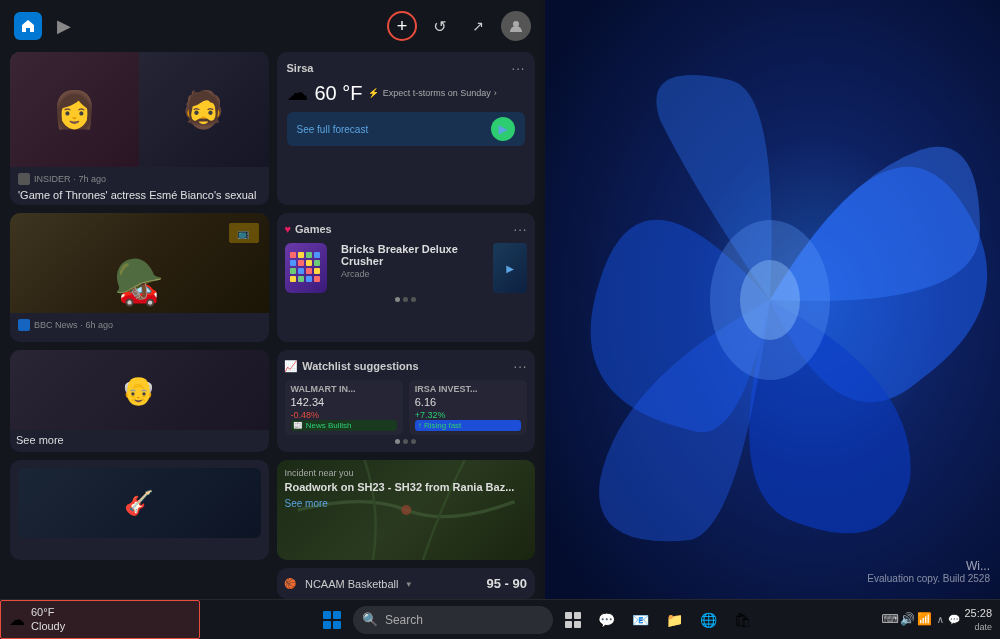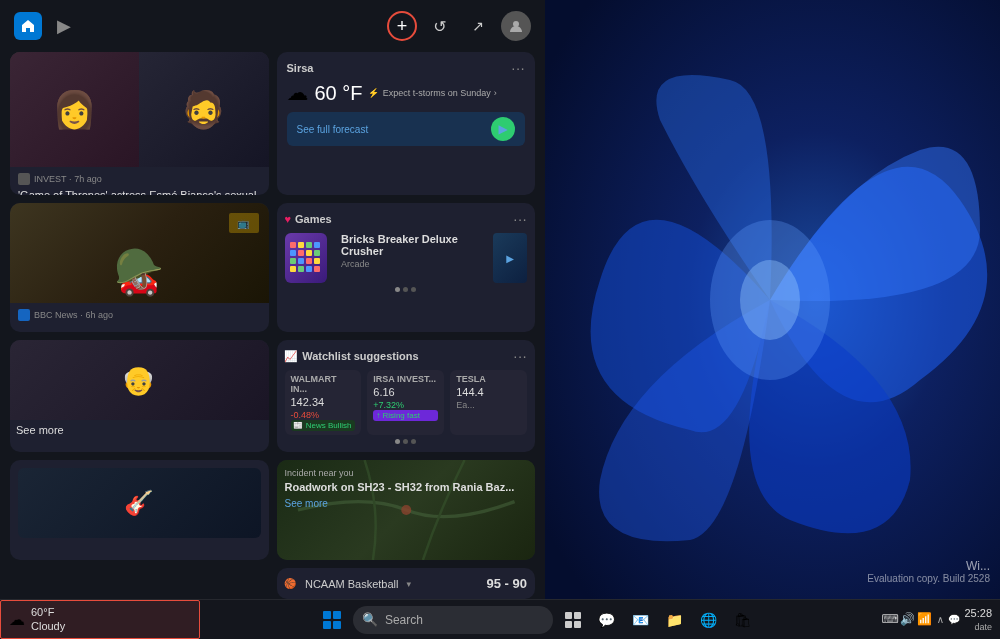--- a/index.html
+++ b/index.html
@@ -360,21 +360,21 @@
     .stock-change-pos { color: #2ecc71; }
     .stock-badge-neg {
       font-size: 8px;
       background: #1a3a20;
       color: #2ecc71;
       padding: 1px 3px;
       border-radius: 3px;
     }
     .stock-badge-pos {
       font-size: 8px;
-      background: #6d28d9;
+      background: #1d4ed8;
       color: #2ecc71;
       padding: 1px 3px;
       border-radius: 3px;
     }
 
     
     .map-card {
       grid-column: 2;
       grid-row: 4;
       border-radius: 10px;
@@ -640,21 +640,21 @@
 
       <div class="news-card news-card-large">
         <div class="news-img news-img-person" style="height:115px; position:relative;">
 
           <div style="position:absolute;top:0;left:0;width:50%;height:100%;background:linear-gradient(135deg,#3a2535,#2a1525);display:flex;align-items:center;justify-content:center;font-size:36px;">👩</div>
           <div style="position:absolute;top:0;left:50%;width:50%;height:100%;background:linear-gradient(135deg,#252535,#151525);display:flex;align-items:center;justify-content:center;font-size:36px;">🧔</div>
         </div>
         <div class="news-body">
           <div class="news-source">
             <span class="news-source-dot"></span>
-            <span>INVEST · 7h ago</span>
+            <span>INSIDER · 7h ago</span>
           </div>
           <div class="news-title">'Game of Thrones' actress Esmé Bianco's sexual assault lawsuit against Marilyn Mason was...</div>
 
         </div>
       </div>
 
       <div class="weather-card">
         <div class="weather-header">
           <span class="weather-location">Sirsa</span>
           <span class="weather-dots">···</span>
@@ -750,25 +750,20 @@
             <div class="stock-price">142.34</div>
             <div class="stock-change-neg">-0.48%</div>
             <div class="stock-badge-neg">📰 News Bullish</div>
           </div>
           <div class="stock-item">
             <div class="stock-name">IRSA INVEST...</div>
             <div class="stock-price">6.16</div>
             <div class="stock-change-pos">+7.32%</div>
             <div class="stock-badge-pos">↑ Rising fast</div>
           </div>
-          <div class="stock-item">
-            <div class="stock-name">TESLA</div>
-            <div class="stock-price">144.4</div>
-            <div style="font-size:9px;color:#888;">Ea...</div>
-          </div>
         </div>
         <div class="dots-indicator">
           <div class="dot active"></div>
           <div class="dot"></div>
           <div class="dot"></div>
         </div>
       </div>
 
       <div class="map-card" style="grid-column:2;grid-row:4;min-height:100px;">
         <div class="map-bg"></div>

